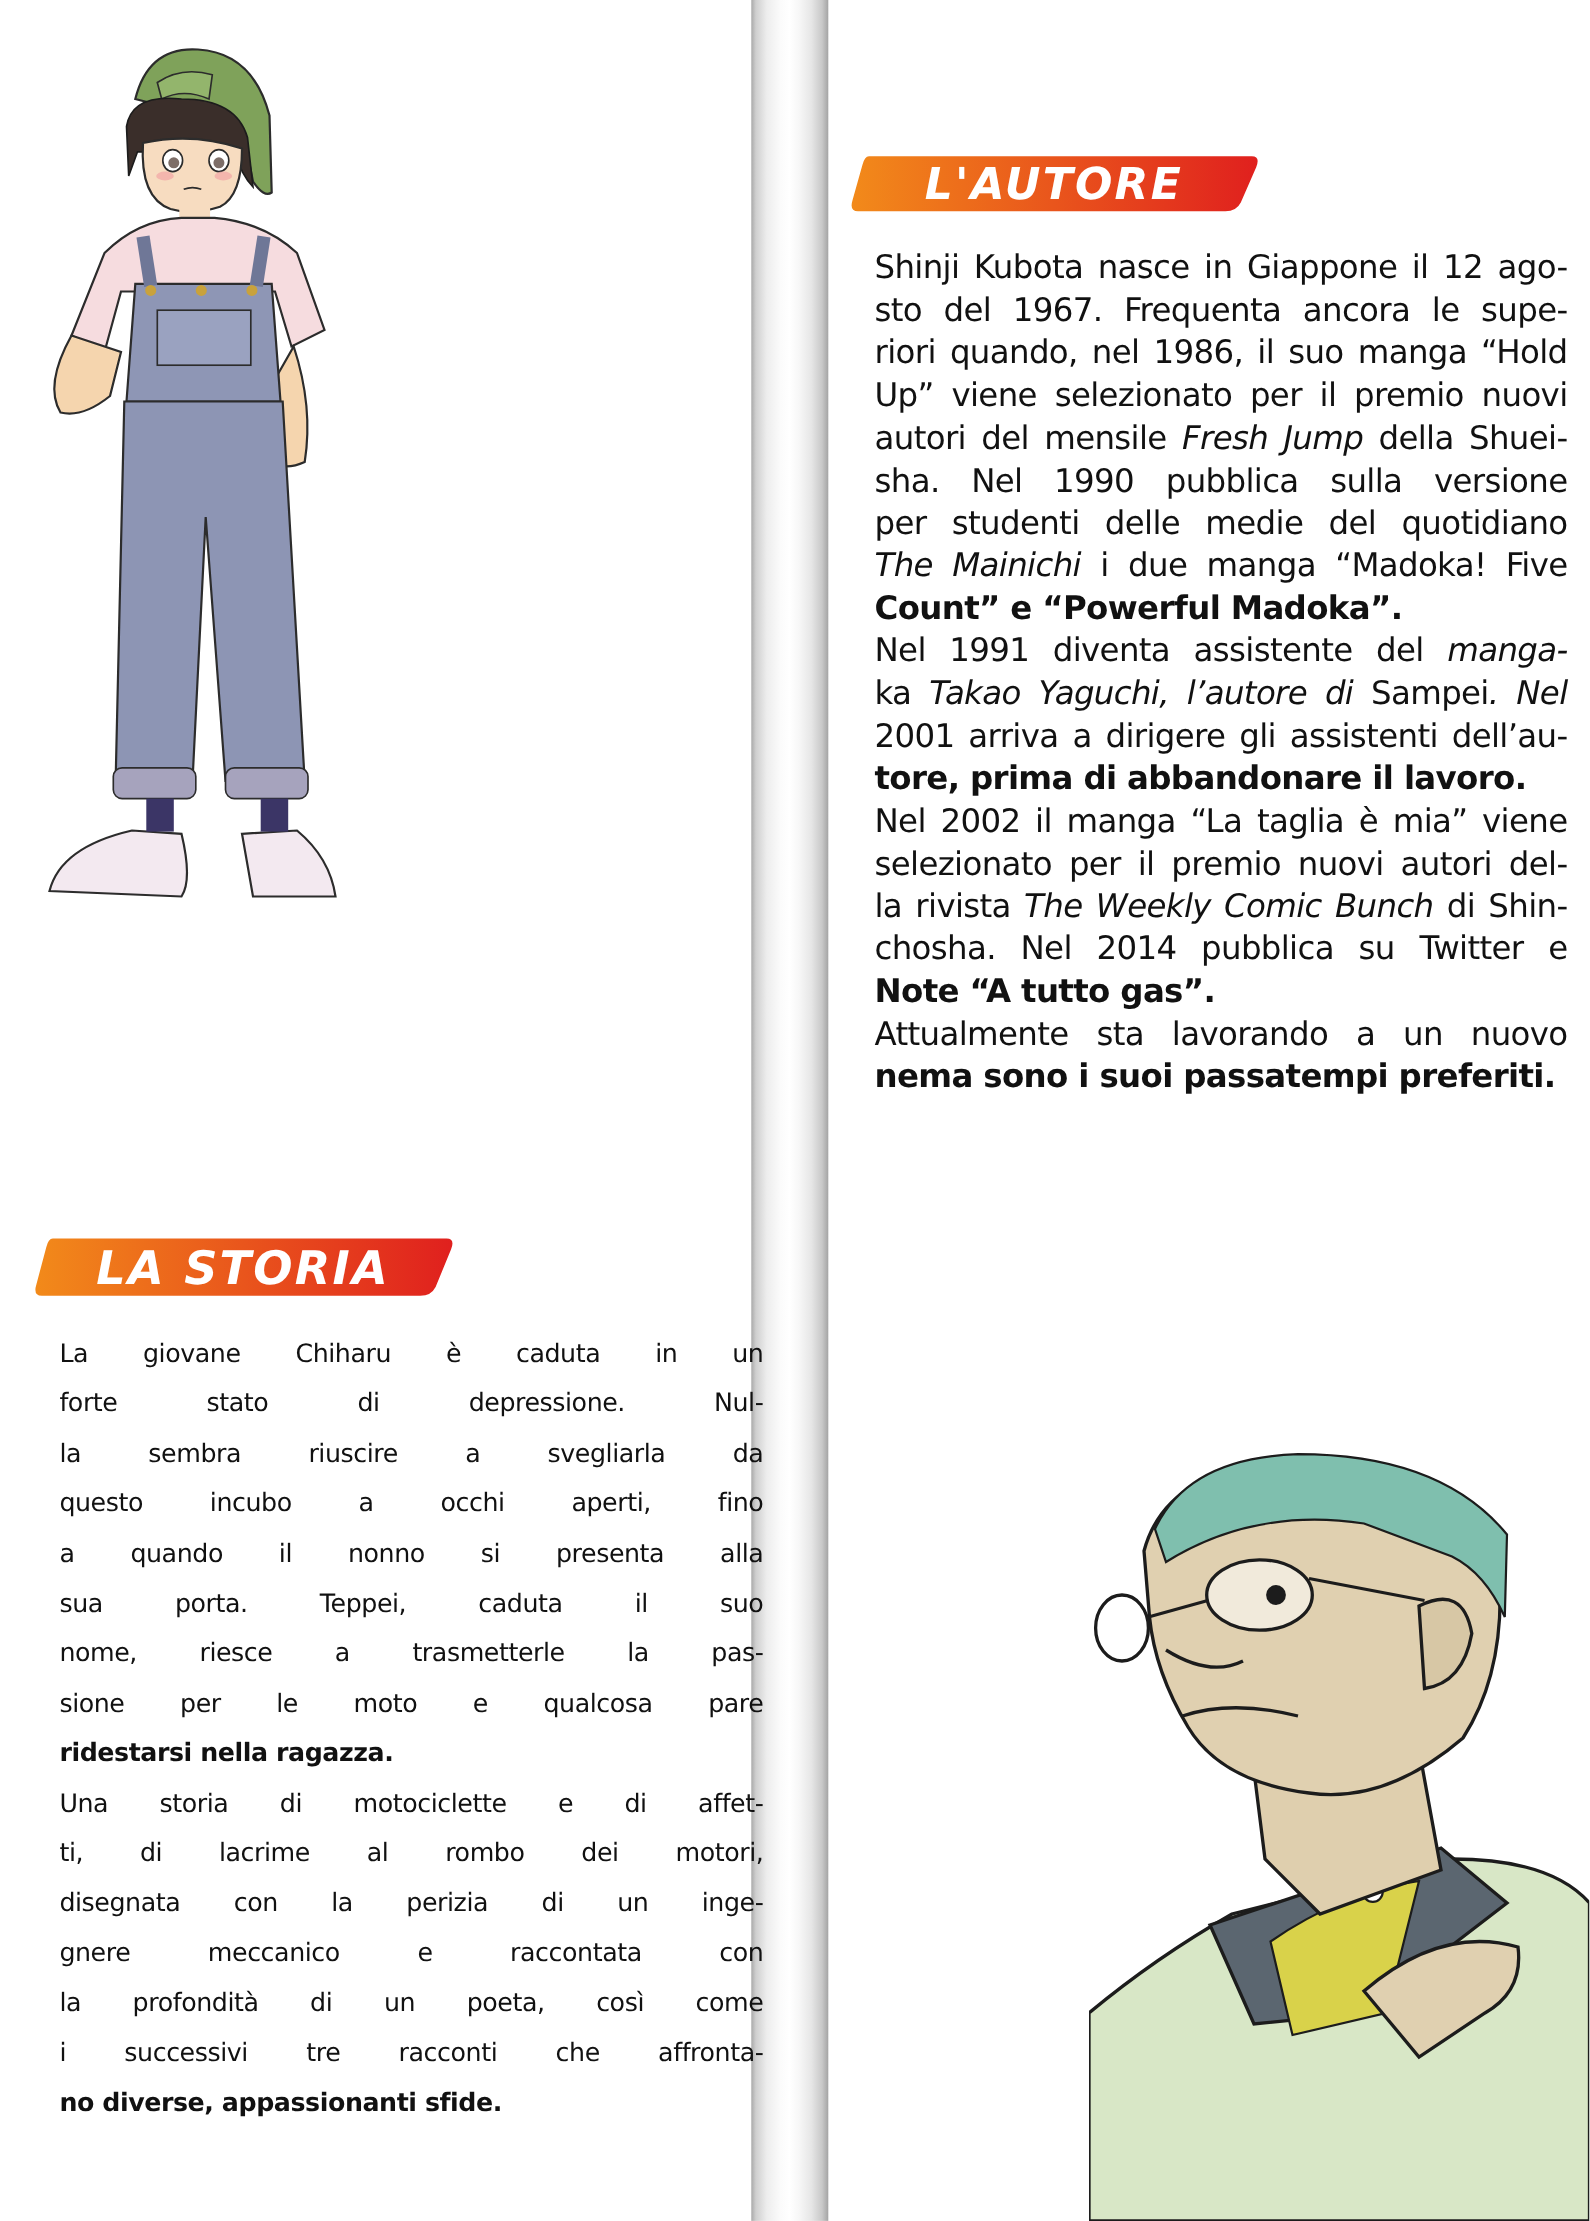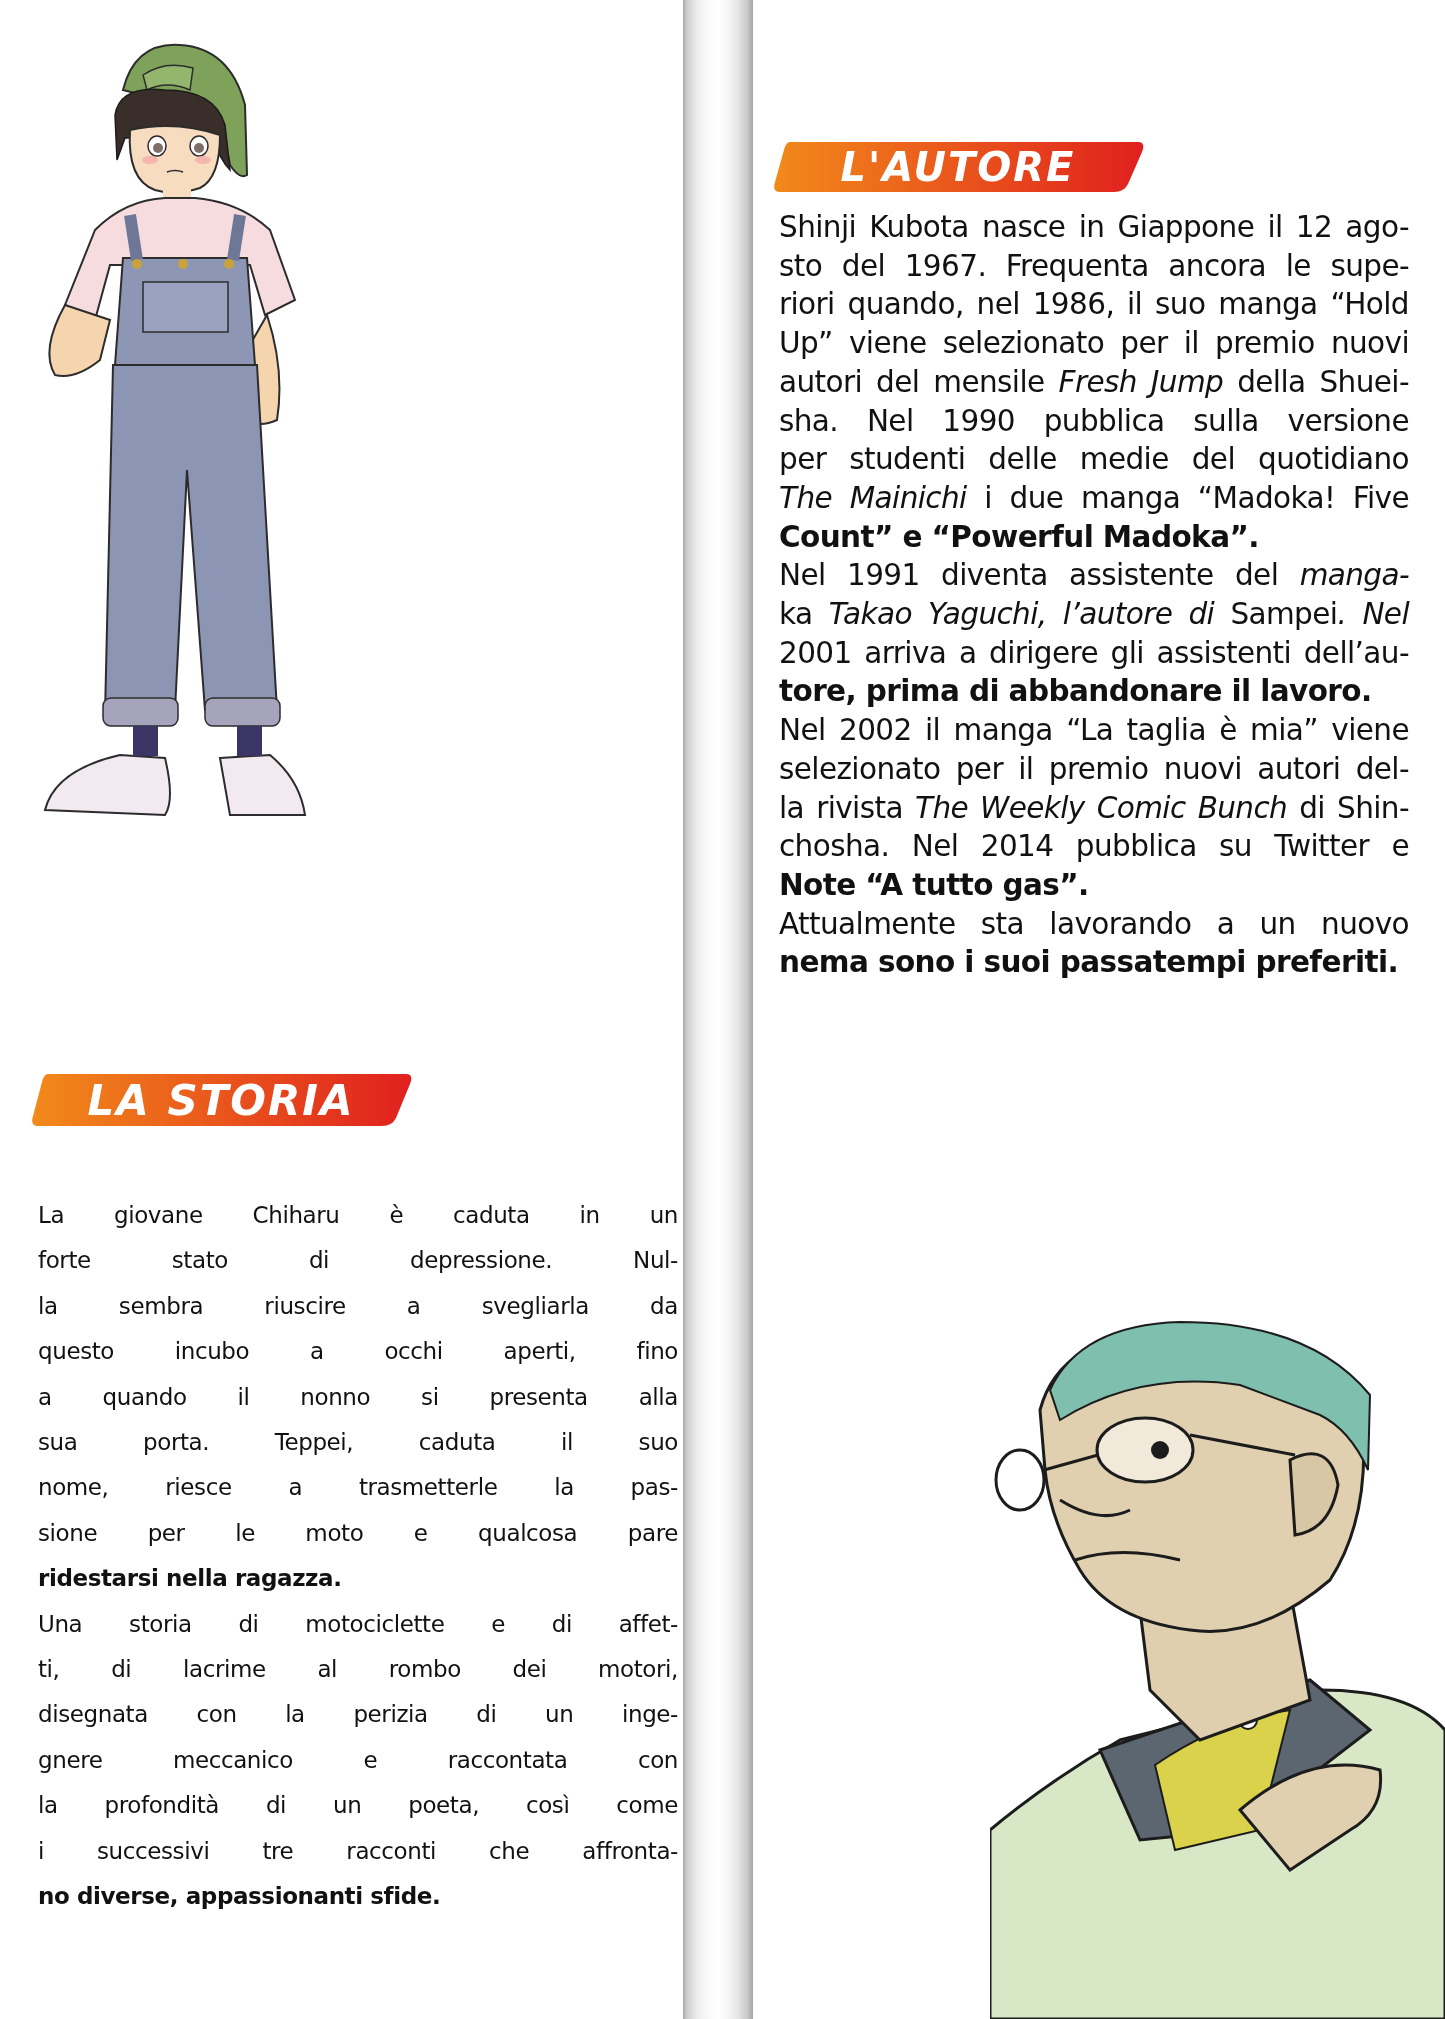--- a/index.html
+++ b/index.html
@@ -31,21 +31,21 @@
   
   .logo {
     position: absolute;
     height: 60px;
   }
   .logo svg { display: block; }
 
   
   .col-text {
     position: absolute;
-    margin: 0;
+    margin: 16px;
     text-align: justify;
     hyphens: manual;
   }
   .col-text em { font-style: italic; }
 
   .author-text {
     left: 779px;
     top: 208px;
     width: 630px;
     font-size: 29.5px;
@@ -119,21 +119,21 @@
     <rect x="88" y="678" width="75" height="28" rx="8" fill="#a6a3bd" stroke="#2c2c2c" stroke-width="1.5"></rect>
     <rect x="190" y="678" width="75" height="28" rx="8" fill="#a6a3bd" stroke="#2c2c2c" stroke-width="1.5"></rect>
 
     <path d="M30 790 Q40 750 105 735 L150 738 Q160 780 150 795 Z" fill="#f3e9f0" stroke="#2c2c2c" stroke-width="2"></path>
     <path d="M205 738 L255 735 Q285 760 290 795 L215 795 Z" fill="#f3e9f0" stroke="#2c2c2c" stroke-width="2"></path>
     <rect x="118" y="706" width="25" height="30" fill="#3b3566"></rect>
     <rect x="222" y="706" width="25" height="30" fill="#3b3566"></rect>
   </svg>
 </div>
 
-<div class="logo" style="left:30px; top:1070px; width:382px; height:58px;">
+<div class="logo" style="left:30px; top:1122px; width:382px; height:58px;">
   <svg width="382" height="58" viewBox="0 0 382 58">
     <defs>
       <linearGradient id="gradStory" x1="0" y1="0" x2="1" y2="0">
         <stop offset="0" stop-color="#f28a1a"></stop>
         <stop offset="1" stop-color="#e0201e"></stop>
       </linearGradient>
     </defs>
     <path d="M18 4 L376 4 Q384 4 380 14 L366 48 Q362 56 352 56 L8 56 Q0 56 3 46 L12 12 Q14 4 18 4 Z" fill="url(#gradStory)"></path>
     <text x="191" y="45" text-anchor="middle" font-family="DejaVu Sans, sans-serif" font-weight="bold" font-style="italic" font-size="42" fill="#ffffff" letter-spacing="2">LA STORIA</text>
   </svg>

